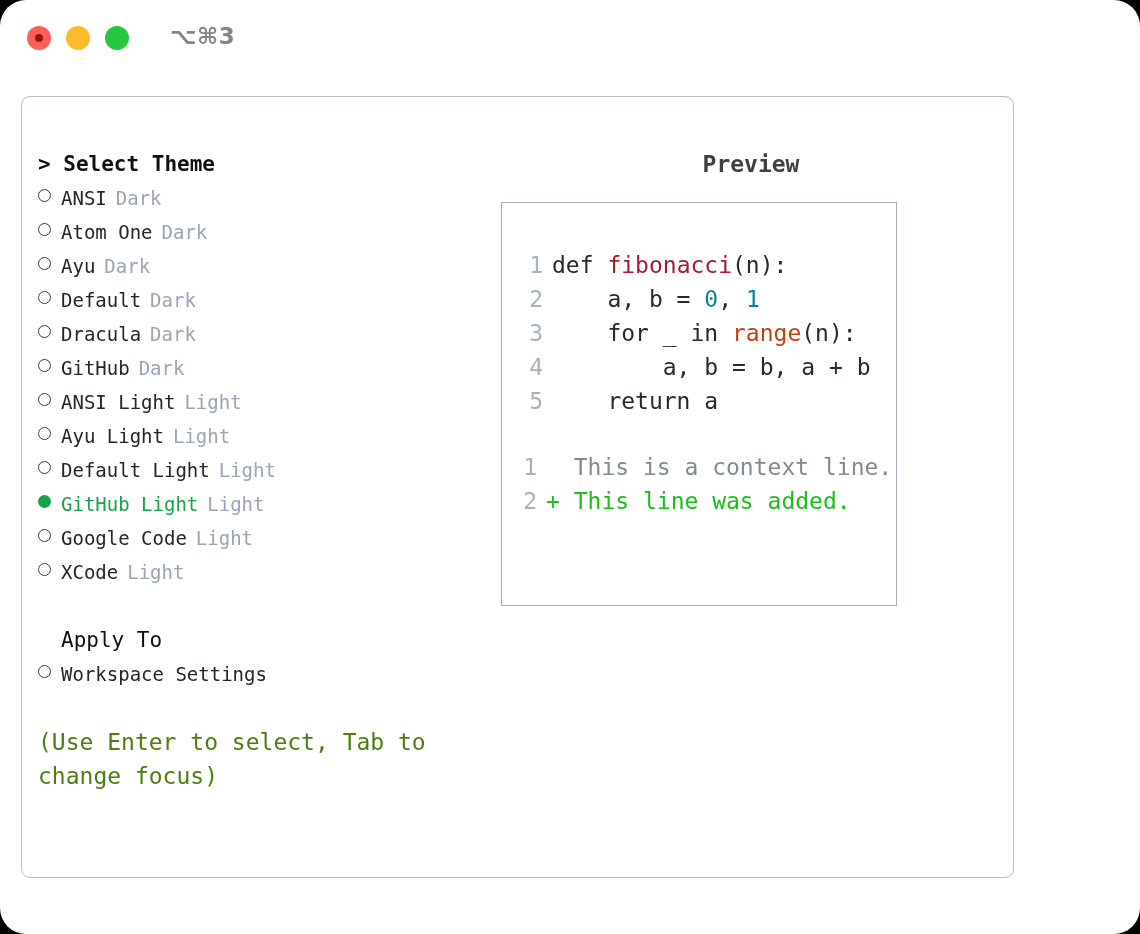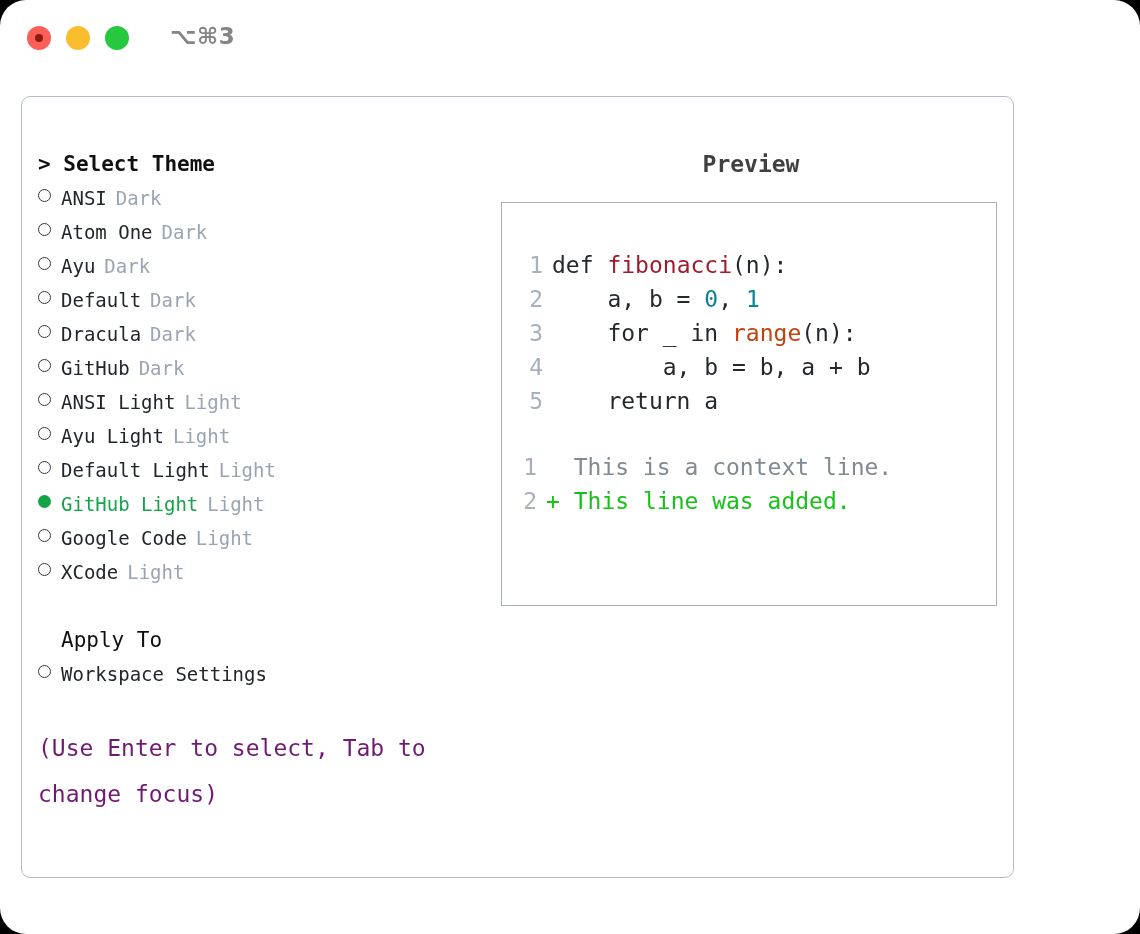--- a/index.html
+++ b/index.html
@@ -144,22 +144,22 @@
   .opt-label.sel  { color: #16a34a; }
   .opt-kind {
     color: #9aa4b2;
     padding-left: 9px;
   }
 
   .gap-small { height: 34px; }
 
   .hint {
     font-size: 23px;
-    line-height: 46px;
-    color: #701a75;
+    line-height: 34px;
+    color: #4d7c0f;
     width: 420px;
     white-space: normal;
     word-spacing: 0px;
   }
 
   
   .right-col {
     position: absolute;
     left: 479px;
     top: 50px;
@@ -167,21 +167,21 @@
   }
   .preview-title {
     font-size: 23px;
     line-height: 34px;
     font-weight: bold;
     color: #404040;
     text-align: center;
   }
   .preview-box {
     margin-top: 21px;
-    width: 496px;
+    width: 396px;
     height: 404px;
     border: 1.5px solid #a7b0be;
     box-sizing: border-box;
     background: #ffffff;
     position: relative;
   }
   .code {
     position: absolute;
     left: 18px;
     top: 45px;

